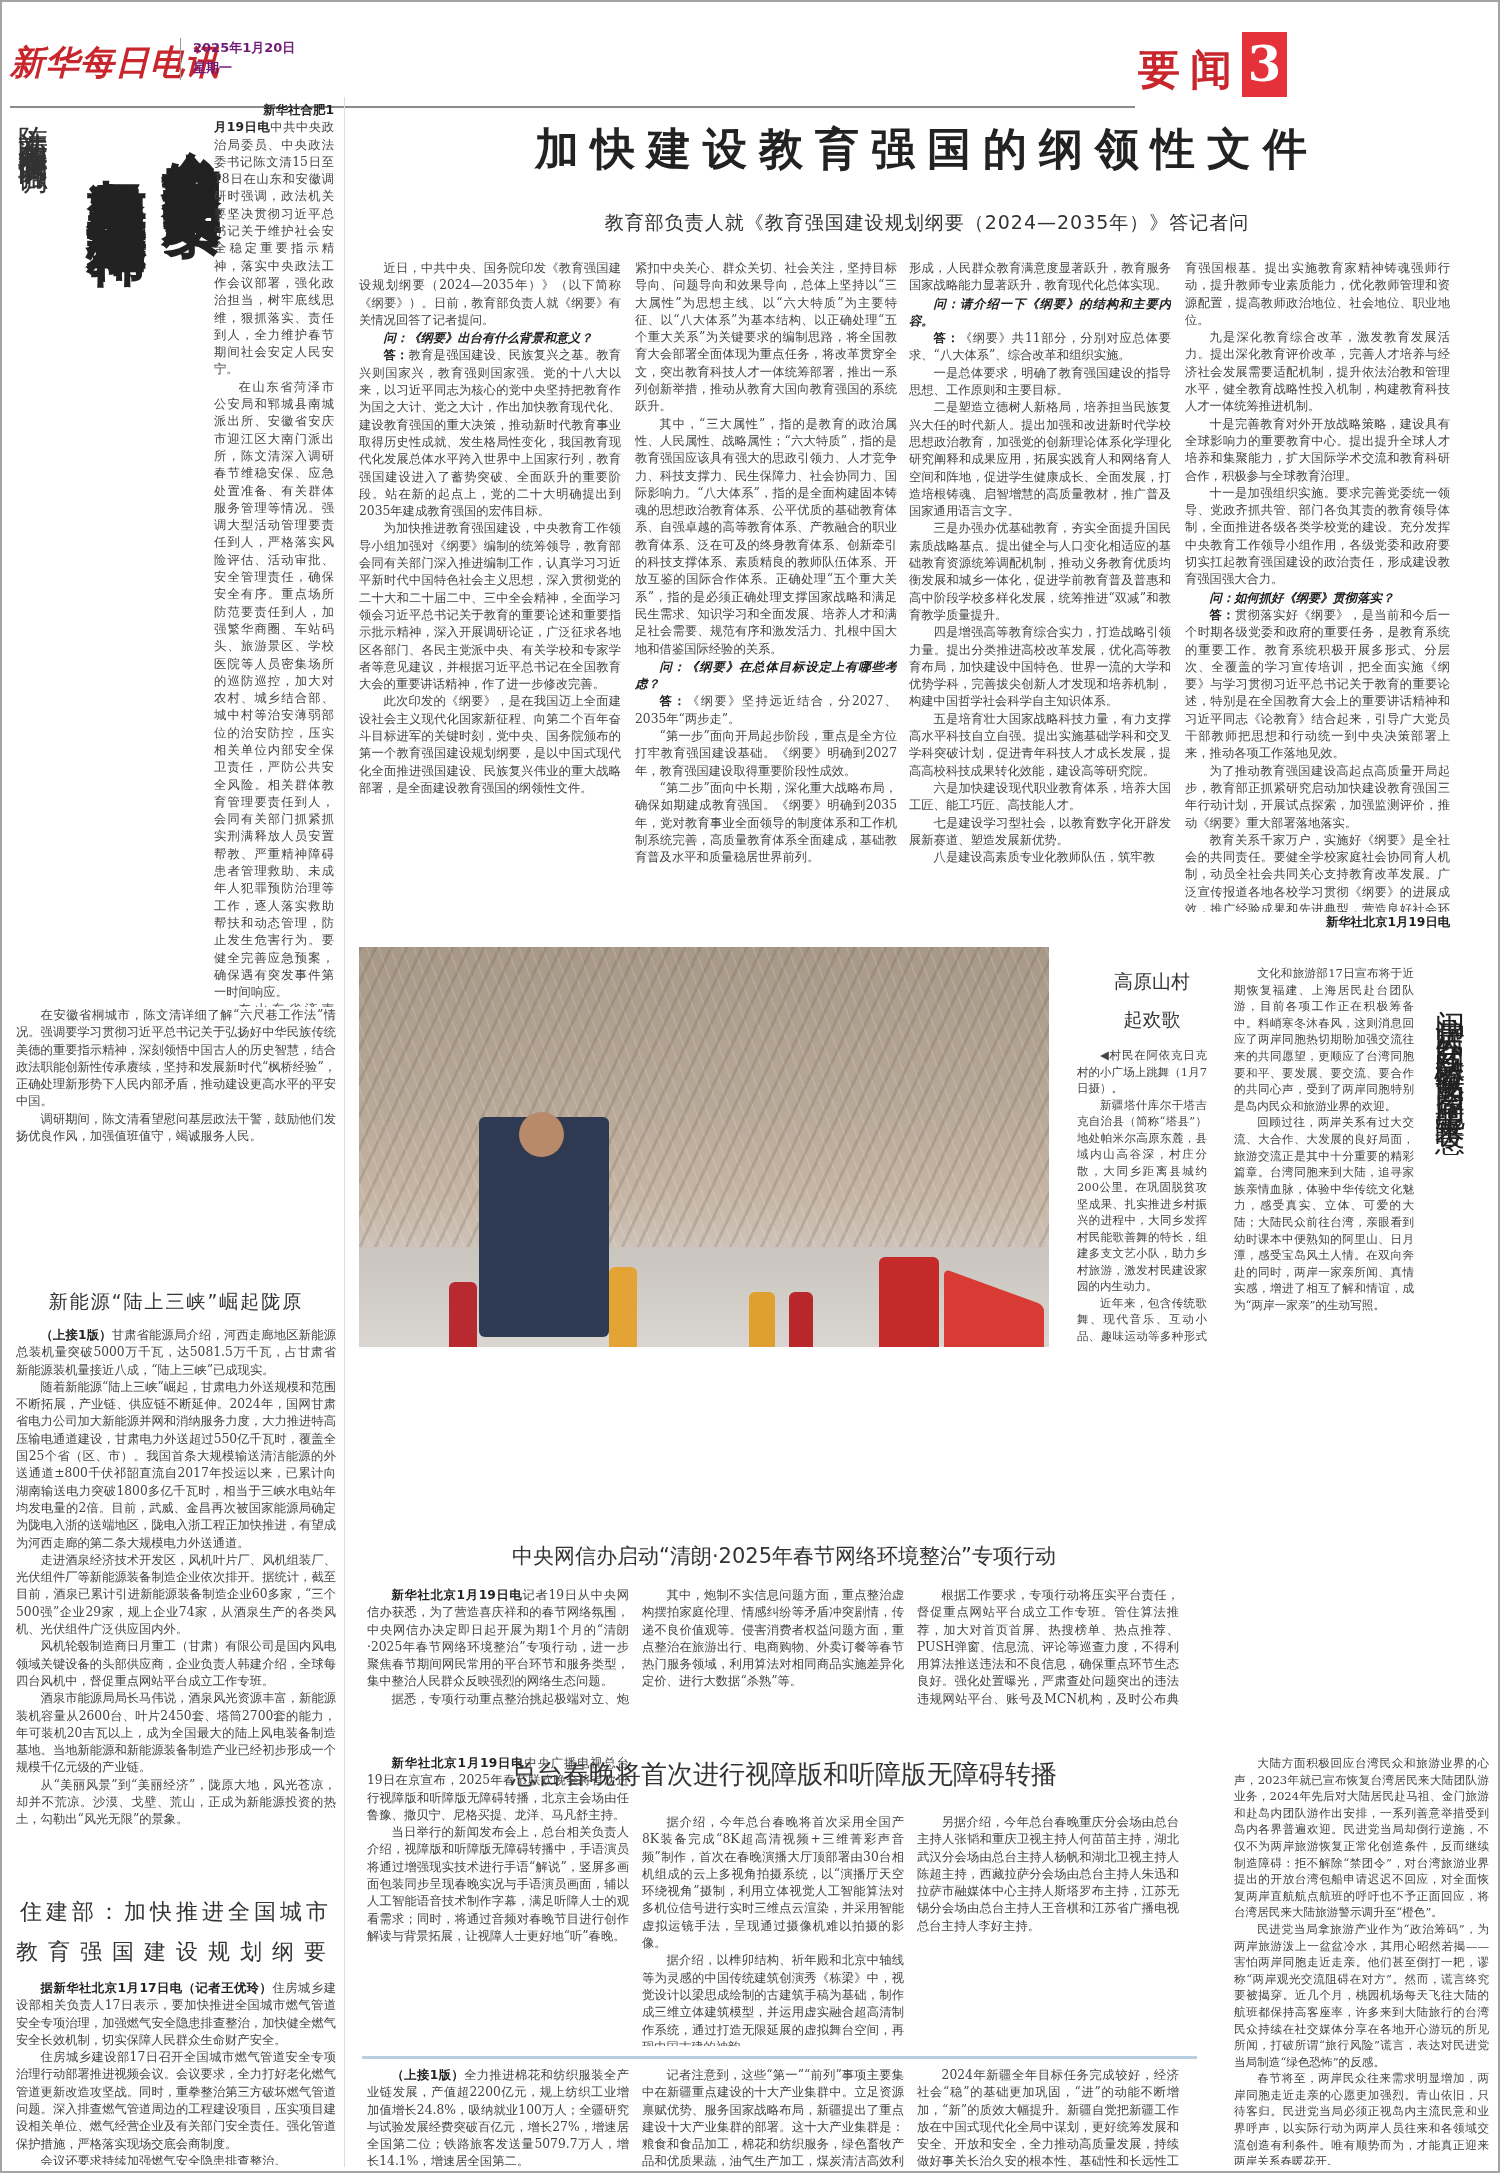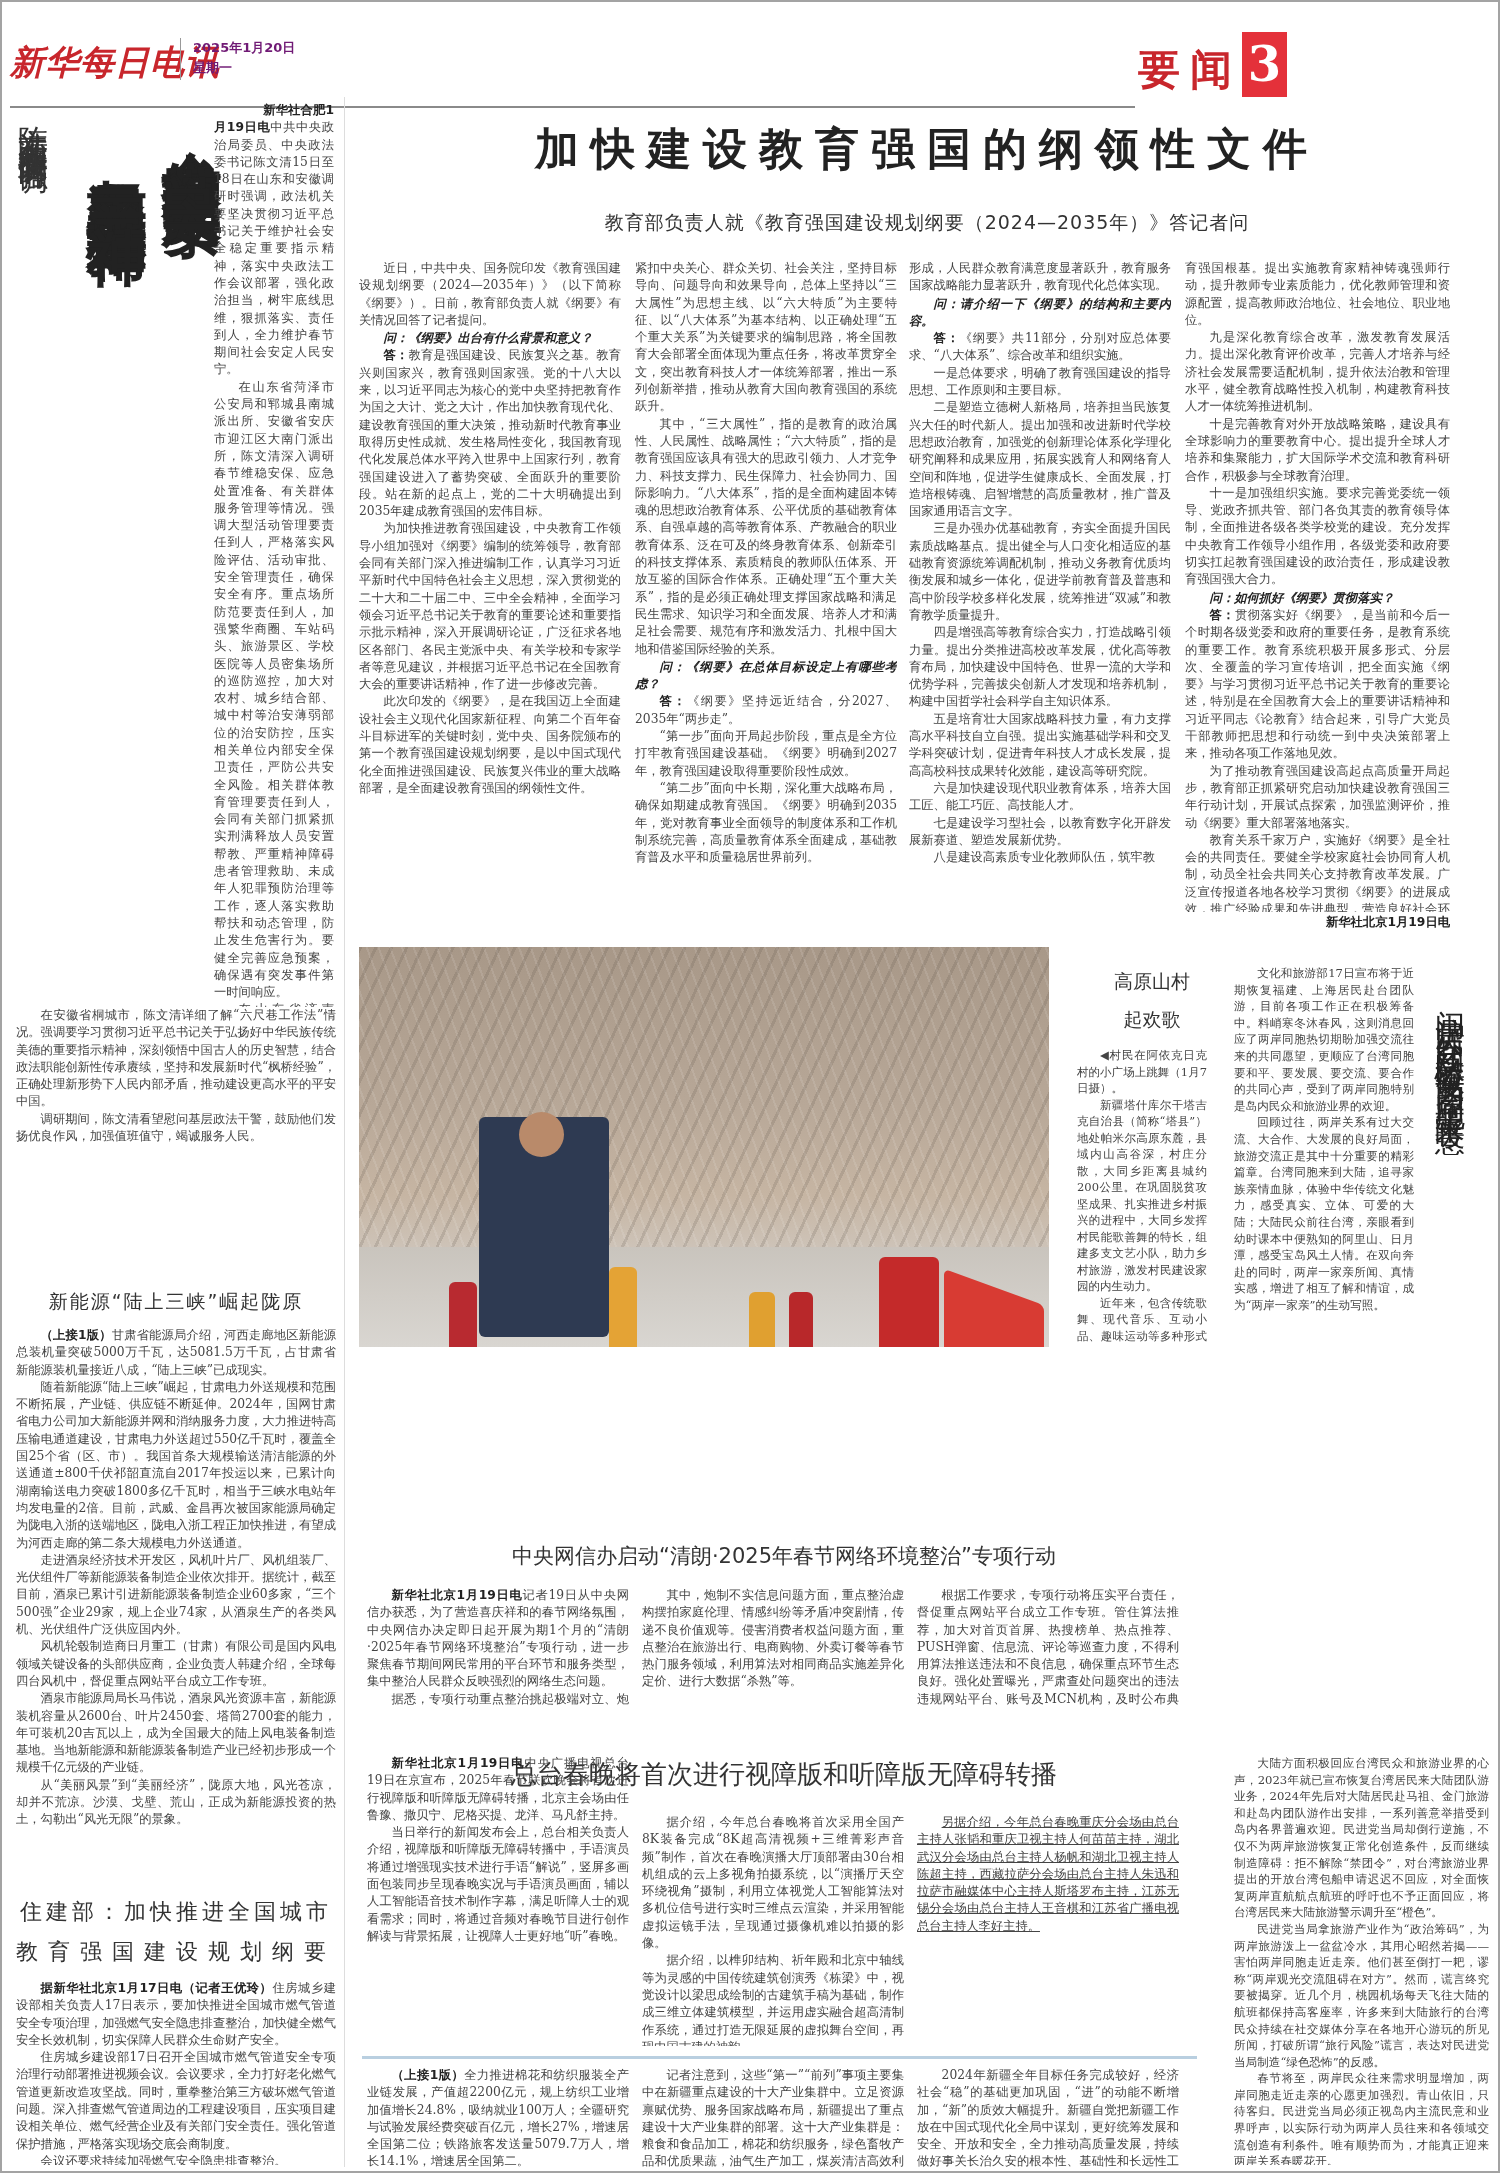--- a/index.html
+++ b/index.html
@@ -200,21 +200,21 @@
 
   <div class="sec-title" style="left:357px; top:1755px; width:850px; font-size:26px;">总台春晚将首次进行视障版和听障版无障碍转播</div>
   <div class="col-text" style="left:365px; top:1753px; width:262px; height:232px;">
     <p><span class="lead-bold">新华社北京1月19日电</span><span>中央广播电视总台19日在京宣布，2025年春节联欢晚会将首次进行视障版和听障版无障碍转播，北京主会场由任鲁豫、撒贝宁、尼格买提、龙洋、马凡舒主持。</span></p>
     <p>当日举行的新闻发布会上，总台相关负责人介绍，视障版和听障版无障碍转播中，手语演员将通过增强现实技术进行手语“解说”，竖屏多画面包装同步呈现春晚实况与手语演员画面，辅以人工智能语音技术制作字幕，满足听障人士的观看需求；同时，将通过音频对春晚节目进行创作解读与背景拓展，让视障人士更好地“听”春晚。</p>
   </div>
   <div class="col-text" style="left:640px; top:1812px; width:262px; height:232px;">
     <p>据介绍，今年总台春晚将首次采用全国产8K装备完成“8K超高清视频+三维菁彩声音频”制作，首次在春晚演播大厅顶部署由30台相机组成的云上多视角拍摄系统，以“演播厅天空环绕视角”摄制，利用立体视觉人工智能算法对多机位信号进行实时三维点云渲染，并采用智能虚拟运镜手法，呈现通过摄像机难以拍摄的影像。</p>
     <p>据介绍，以榫卯结构、祈年殿和北京中轴线等为灵感的中国传统建筑创演秀《栋梁》中，视觉设计以梁思成绘制的古建筑手稿为基础，制作成三维立体建筑模型，并运用虚实融合超高清制作系统，通过打造无限延展的虚拟舞台空间，再现中国古建的神韵。</p>
   </div>
-  <div class="col-text" style="left:915px; top:1812px; width:262px; height:232px;text-decoration:underline;">
+  <div class="col-text" style="left:915px; top:1812px; width:262px; height:232px;">
     <p>另据介绍，今年总台春晚重庆分会场由总台主持人张韬和重庆卫视主持人何苗苗主持，湖北武汉分会场由总台主持人杨帆和湖北卫视主持人陈超主持，西藏拉萨分会场由总台主持人朱迅和拉萨市融媒体中心主持人斯塔罗布主持，江苏无锡分会场由总台主持人王音棋和江苏省广播电视总台主持人李好主持。</p>
   </div>
 
   <div class="hr-blue"></div>
 
   <div class="col-text" style="left:365px; top:2065px; width:262px; height:100px;">
     <p><span class="lead-bold">（上接1版）</span><span>全力推进棉花和纺织服装全产业链发展，产值超2200亿元，规上纺织工业增加值增长24.8%，吸纳就业100万人；全疆研究与试验发展经费突破百亿元，增长27%，增速居全国第二位；铁路旅客发送量5079.7万人，增长14.1%，增速居全国第二。</span></p>
   </div>
   <div class="col-text" style="left:640px; top:2065px; width:262px; height:100px;">
     <p>记者注意到，这些“第一”“前列”事项主要集中在新疆重点建设的十大产业集群中。立足资源禀赋优势、服务国家战略布局，新疆提出了重点建设十大产业集群的部署。这十大产业集群是：粮食和食品加工，棉花和纺织服务，绿色畜牧产品和优质果蔬，油气生产加工，煤炭清洁高效利用，新型电力系统，绿色矿业及加工，先进制造和新材料等战略性新兴产业，文化和旅游，现代物流。</p>

